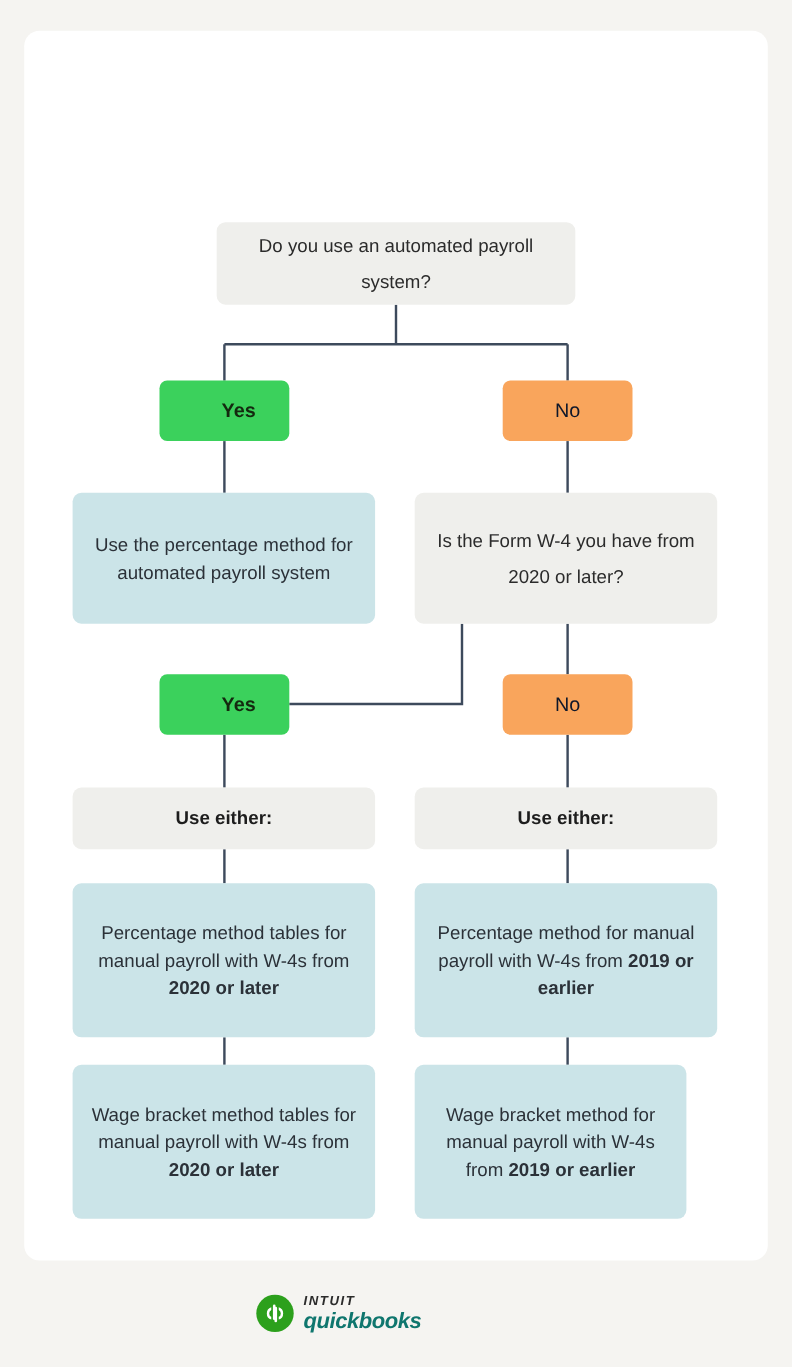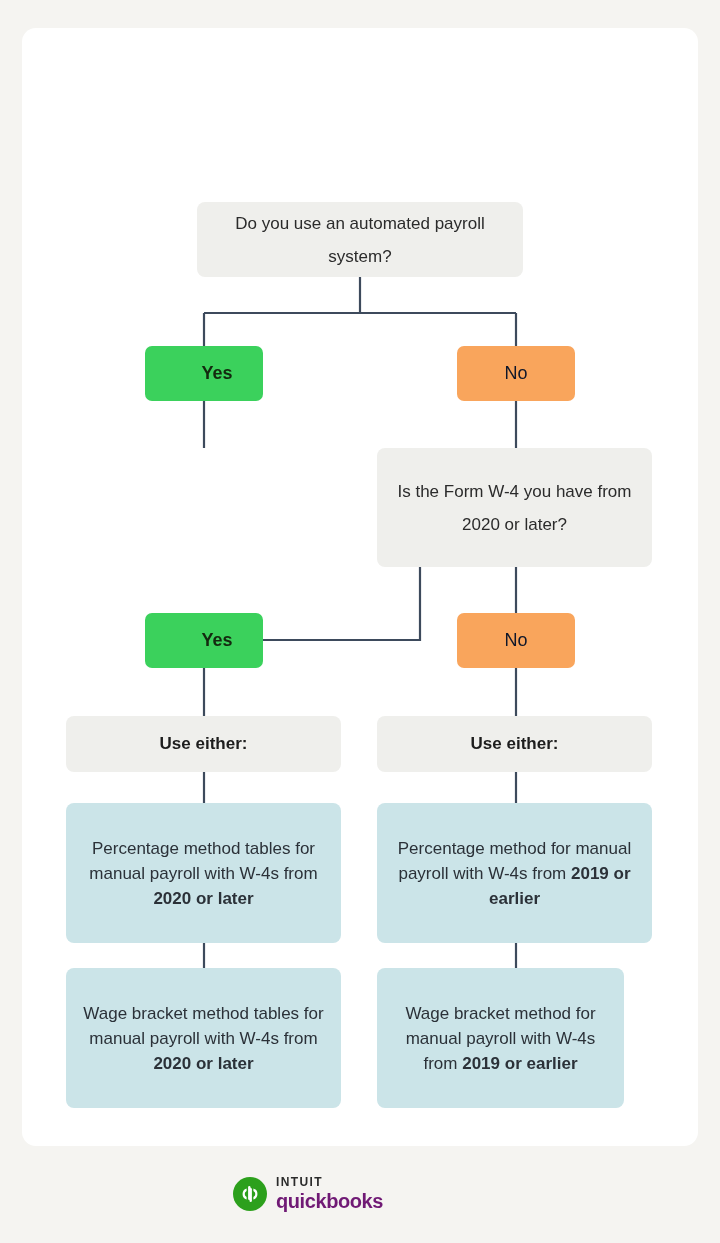--- a/index.html
+++ b/index.html
@@ -129,20 +129,21 @@
   
   .logo {
     position: absolute;
     left: 0;
     top: 1176px;
     width: 616px;
     display: flex;
     align-items: center;
     justify-content: center;
     gap: 9px;
+    font-style: italic;
   }
   .logo-mark {
     width: 34px;
     height: 34px;
     border-radius: 50%;
     background: #2ca01c;
     display: flex;
     align-items: center;
     justify-content: center;
   }
@@ -156,21 +157,21 @@
     font-size: 12px;
     font-weight: bold;
     letter-spacing: 1.4px;
     color: #2b2b2b;
     margin-bottom: 3px;
   }
   .logo-qb {
     font-size: 20px;
     font-weight: bold;
     letter-spacing: -0.4px;
-    color: #701a75;
+    color: #0f766e;
   }
 </style>
 </head>
 <body>
 
 <div id="page">
 
   <div class="card"></div>
 
 
@@ -202,20 +203,21 @@
       <path d="M516,943 L516,968"></path>
     </g>
   </svg>
 
   <div class="node node-q" id="q1">Do you use an automated payroll system?</div>
 
   <div class="node node-yes" id="yes1">Yes</div>
 
   <div class="node node-no" id="no1">No</div>
 
+  <div class="node node-result" id="res-left1">Use the percentage method for automated payroll system</div>
 
   <div class="node node-q" id="q2">Is the Form W-4 you have from 2020 or later?</div>
 
   <div class="node node-yes" id="yes2">Yes</div>
 
   <div class="node node-no" id="no2">No</div>
 
   <div class="node node-either" id="either-l">Use either:</div>
 
   <div class="node node-either" id="either-r">Use either:</div>

